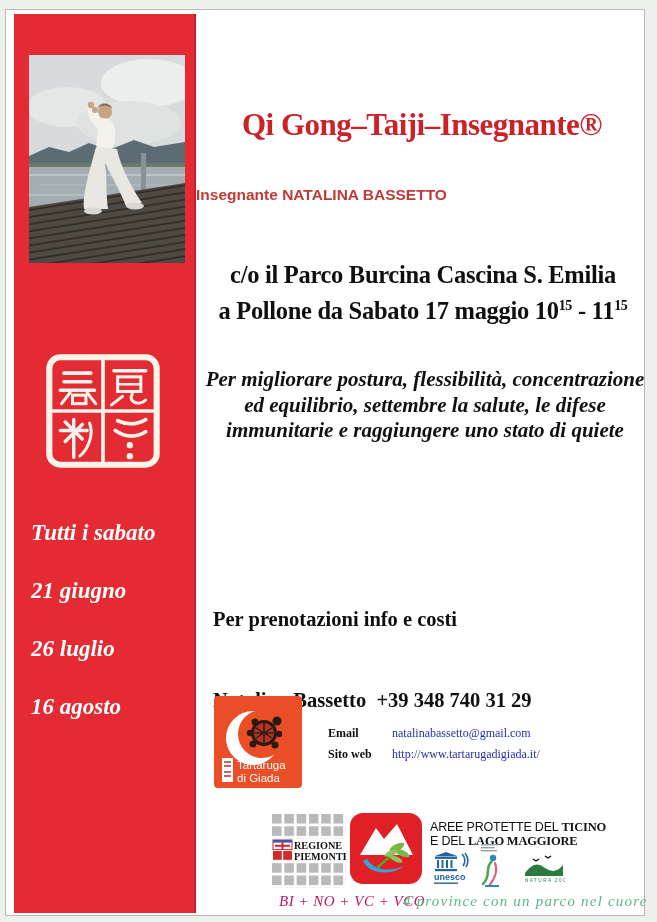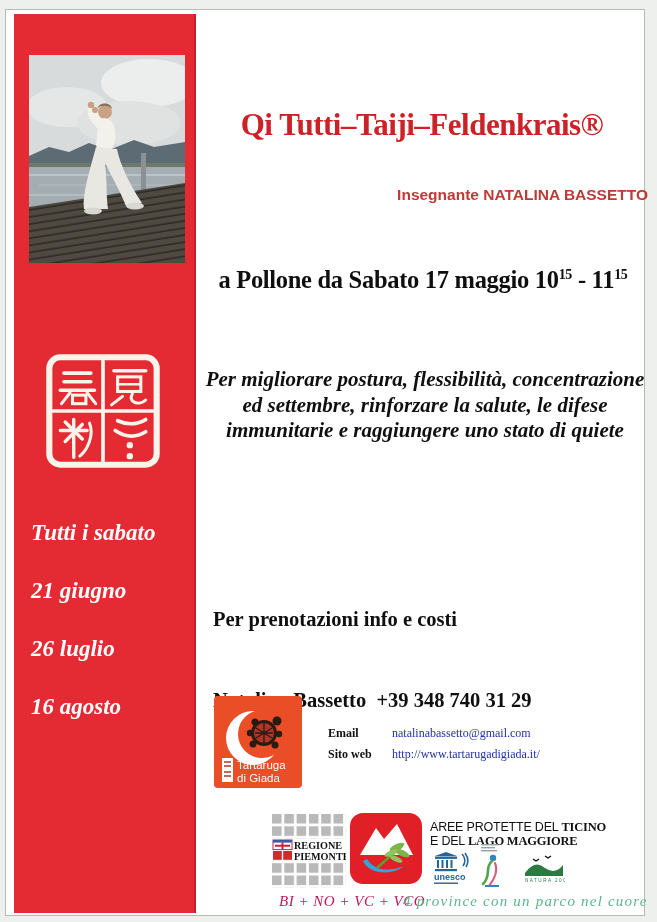--- a/index.html
+++ b/index.html
@@ -43,21 +43,21 @@
   .title {
     position:absolute; left:190px; top:97px; width:452px;
     text-align:center;
     font:bold 31px "Liberation Serif", serif;
     color:#cb2127;
     letter-spacing:-0.5px;
     white-space:nowrap;
   }
   .instructor {
     position:absolute; left:190px; top:176px; width:452px;
-    text-align:right;
+    text-align:left;
     font:bold 15.5px "Liberation Sans", sans-serif;
     color:#bd3a36;
   }
   .location {
     position:absolute; left:190px; top:249px; width:454px;
     text-align:center;
     font:bold 24.5px "Liberation Serif", serif;
     color:#0f0f0f;
     line-height:31px;
     letter-spacing:-0.3px;
@@ -170,28 +170,29 @@
         <circle cx="72" cy="87" r="2.6" fill="#fbf4ea" stroke="none"></circle>
       </g>
     </svg>
   </div>
 
   <div class="date-item" style="top:510px">Tutti i sabato</div>
   <div class="date-item" style="top:568px">21 giugno</div>
   <div class="date-item" style="top:626px">26 luglio</div>
   <div class="date-item" style="top:684px">16 agosto</div>
 
-  <div class="title">Qi Tutti–Taiji–Feldenkrais®</div>
+  <div class="title">Qi Gong–Taiji–Insegnante®</div>
   <div class="instructor">Insegnante NATALINA BASSETTO</div>
 
   <div class="location">
+    <div>c/o il Parco Burcina Cascina S. Emilia</div>
     <div><span>a Pollone da Sabato 17 maggio 10</span><sup>15</sup><span> - 11</span><sup>15</sup></div>
   </div>
 
-  <div class="benefits">Per migliorare postura, flessibilità, concentrazione ed settembre, rinforzare la salute, le difese immunitarie e raggiungere uno stato di quiete</div>
+  <div class="benefits">Per migliorare postura, flessibilità, concentrazione ed equilibrio, settembre la salute, le difese immunitarie e raggiungere uno stato di quiete</div>
 
   <div class="booking">
     <div>Per prenotazioni info e costi</div>
     <div>Natalina Bassetto  +39 348 740 31 29</div>
   </div>
 
   <svg class="tartaruga" viewBox="0 0 88 92">
     <rect x="0" y="0" width="88" height="92" rx="4" fill="#ea4e26"></rect>
     <circle cx="39" cy="42" r="27" fill="#ffffff"></circle>
     <circle cx="48" cy="38" r="24" fill="#ea4e26"></circle>

